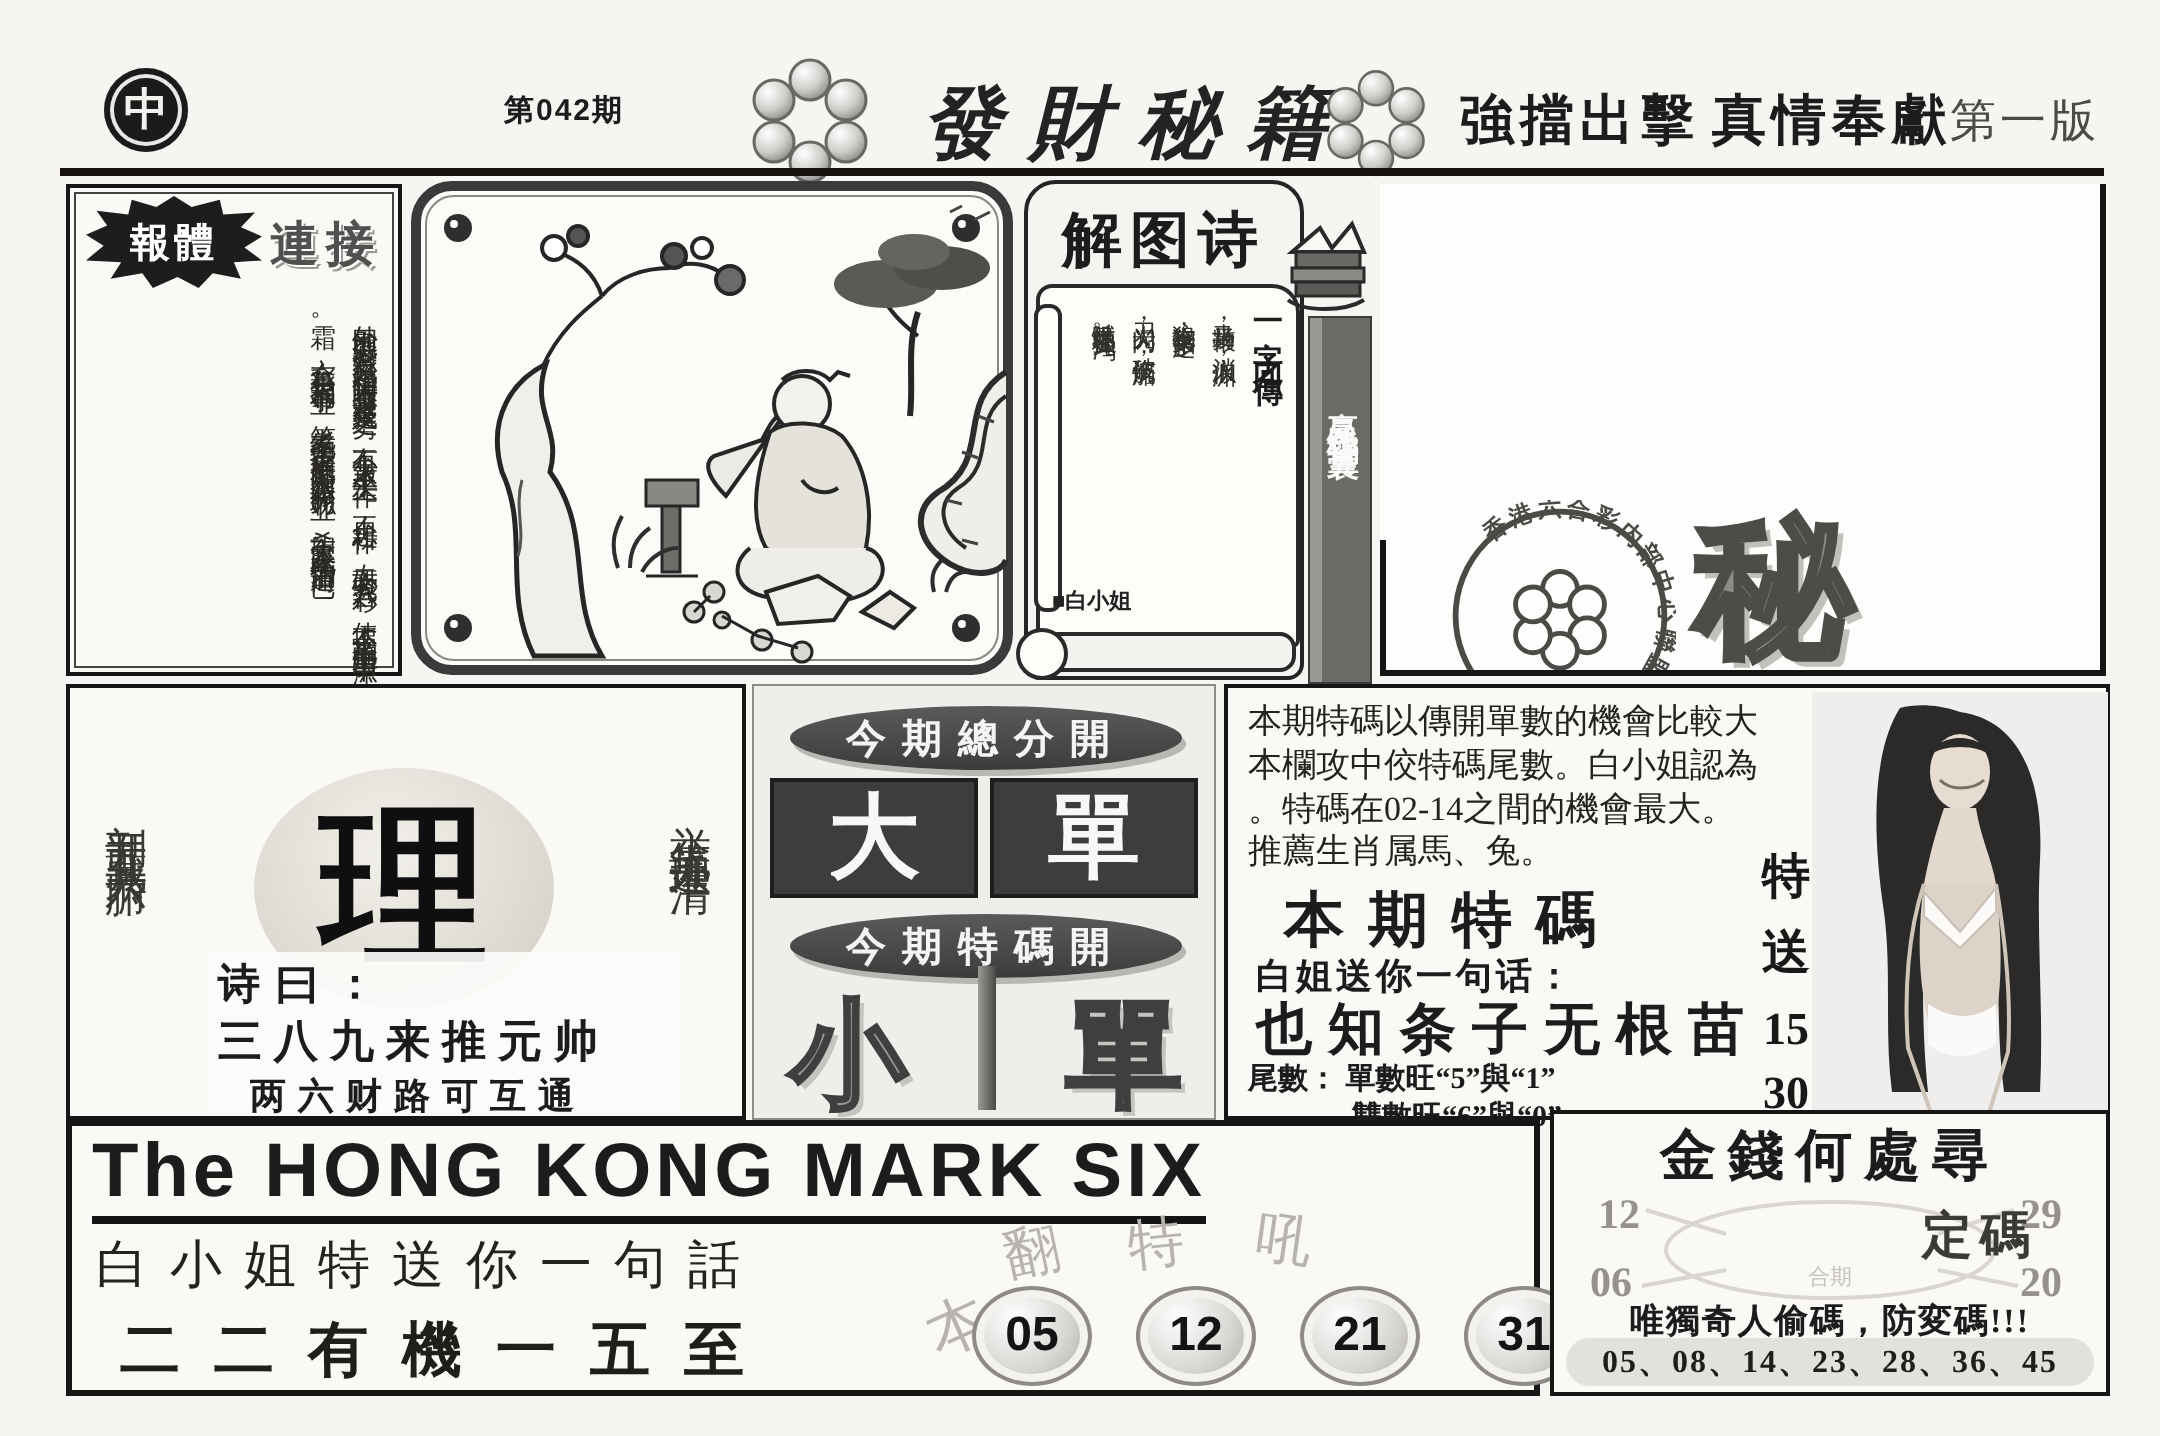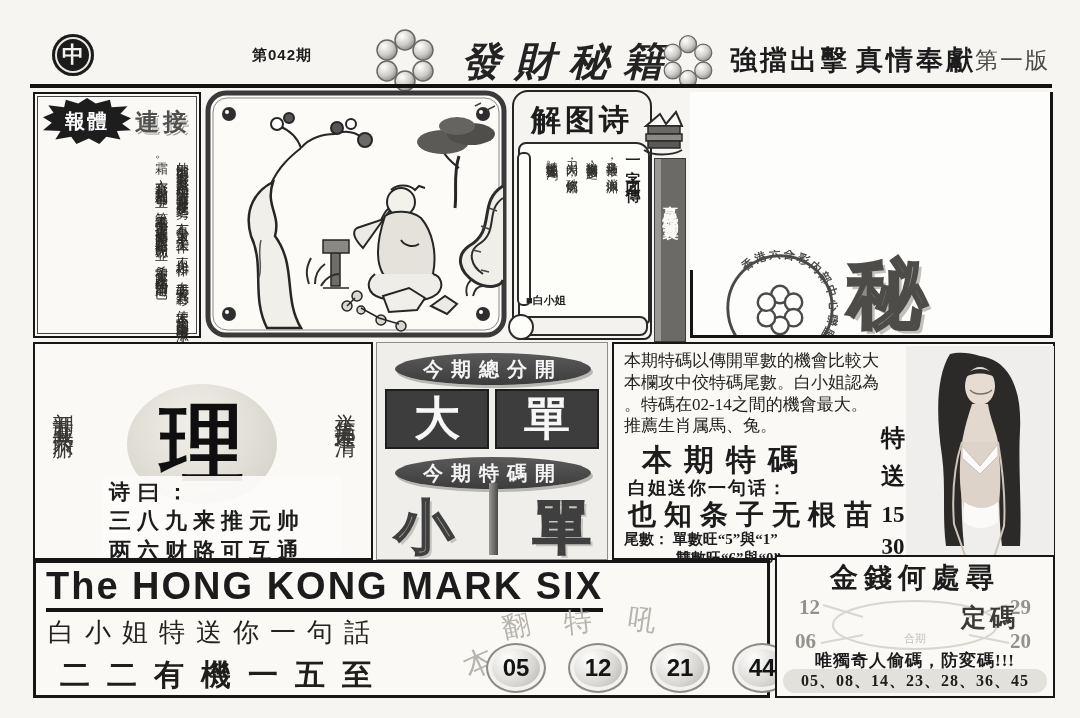--- a/index.html
+++ b/index.html
@@ -222,21 +222,21 @@
     <div class="v abs" style="left:14px;top:52px;height:158px;font-size:21px;letter-spacing:4px;color:#3a3835;">剖开五藏共六腑</div>
     <div class="v abs" style="right:12px;top:52px;height:158px;font-size:21px;letter-spacing:4px;color:#3a3835;">举止笔迹理不清</div>
     <div class="abs" style="left:92px;top:40px;width:150px;height:120px;border-radius:50%;
                 background:radial-gradient(circle at 45% 35%, #f2f0ea, #dbd8d0 70%, #ccc9c0);
                 display:flex;align-items:center;justify-content:center;">
       <span style="font-size:84px;font-weight:bold;color:#0f0f0f;">理</span>
     </div>
     <div class="abs" style="left:68px;top:132px;width:238px;height:80px;background:rgba(252,251,248,0.92);padding:2px 6px;box-sizing:border-box;">
       <div style="font-size:21px;font-weight:bold;letter-spacing:8px;">诗曰：</div>
       <div style="font-size:22px;font-weight:bold;letter-spacing:6px;">三八九来推元帅</div>
-      <div style="font-size:22px;font-weight:bold;letter-spacing:6px;">两六财路可互通</div>
+      <div style="font-size:18px;font-weight:bold;letter-spacing:6px;margin-left:16px;">两六财路可互通</div>
     </div>
   </div>
 
   <div class="abs" style="left:376px;top:342px;width:232px;height:218px;border:1px solid #8f8d88;background:#efeeea;box-sizing:border-box;">
     <div class="badge abs" style="left:18px;top:10px;width:196px;height:32px;">
       <span style="font-size:20px;letter-spacing:8px;">今期總分開</span>
     </div>
     <div class="abs" style="left:8px;top:46px;display:flex;gap:6px;">
       <div class="blk" style="width:104px;height:60px;font-size:46px;">
         <span>大</span>
@@ -309,21 +309,21 @@
       <div class="ball">
           <span>05</span>
         </div>
       <div class="ball">
           <span>12</span>
         </div>
       <div class="ball">
           <span>21</span>
         </div>
       <div class="ball">
-          <span>44</span>
+          <span>31</span>
         </div>
     </div>
   </div>
 
   <div class="box abs" style="left:775px;top:555px;width:280px;height:143px;">
     <div style="text-align:center;font-size:28px;font-weight:bold;letter-spacing:6px;margin-top:2px;">金錢何處尋</div>
     <svg class="abs" style="left:0;top:38px;" width="276" height="60" viewBox="0 0 276 60">
       <ellipse cx="138" cy="30" rx="82" ry="24" fill="none" stroke="#d9d6d0" stroke-width="2"></ellipse>
       <path d="M46,10 L86,22 M230,10 L192,22 M44,48 L86,40 M232,48 L192,40" stroke="#d9d6d0" stroke-width="2"></path>
     </svg>

